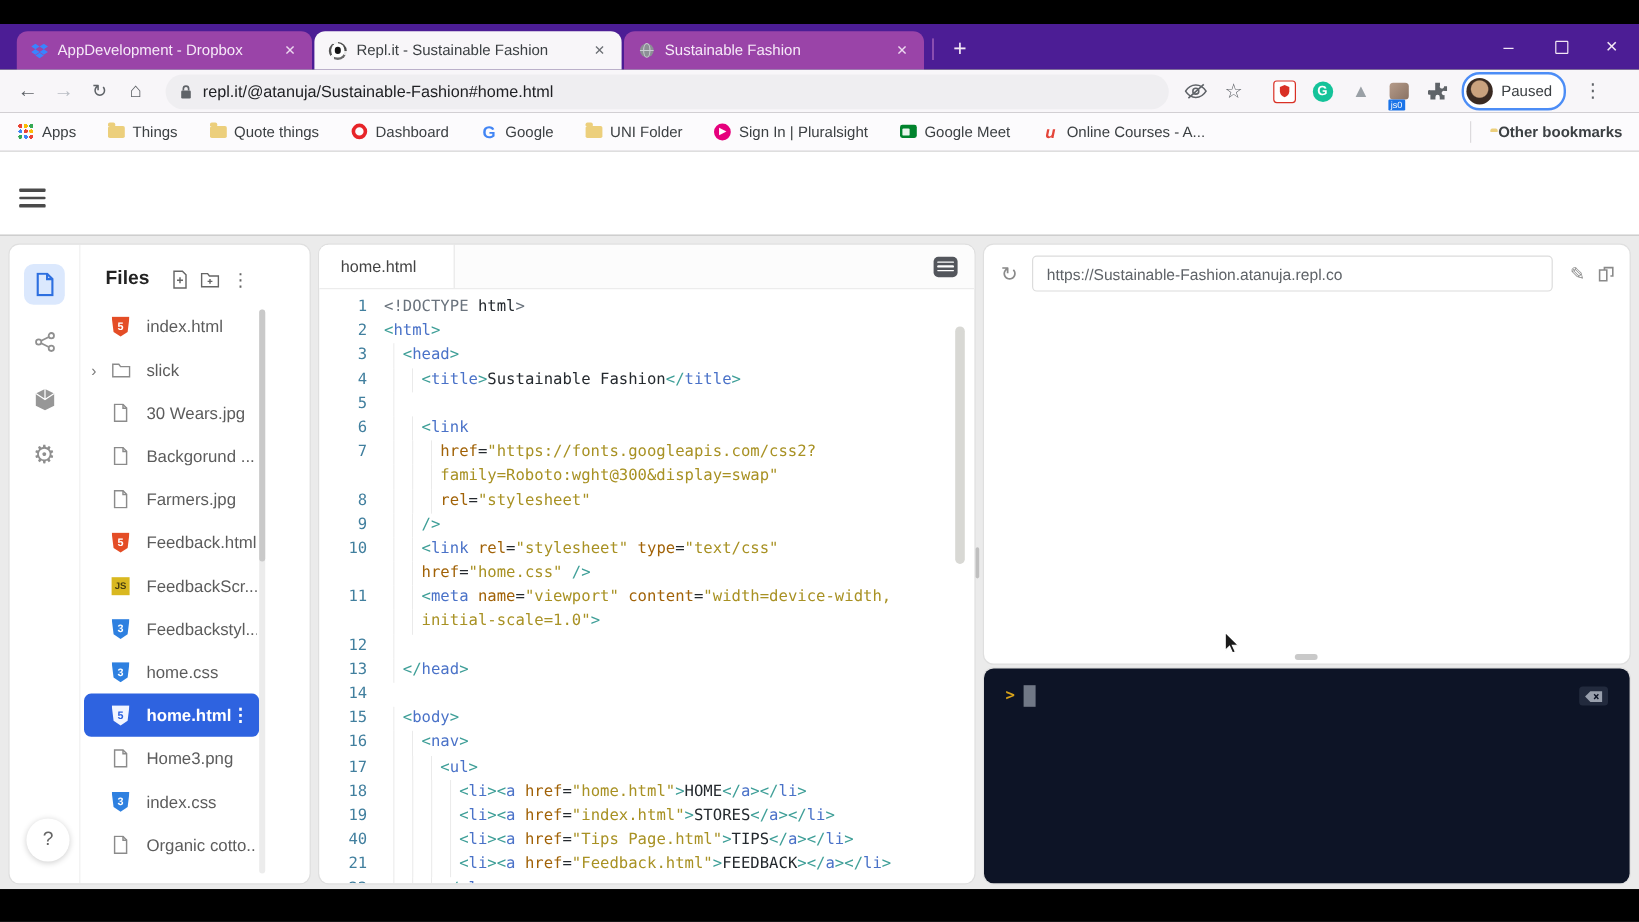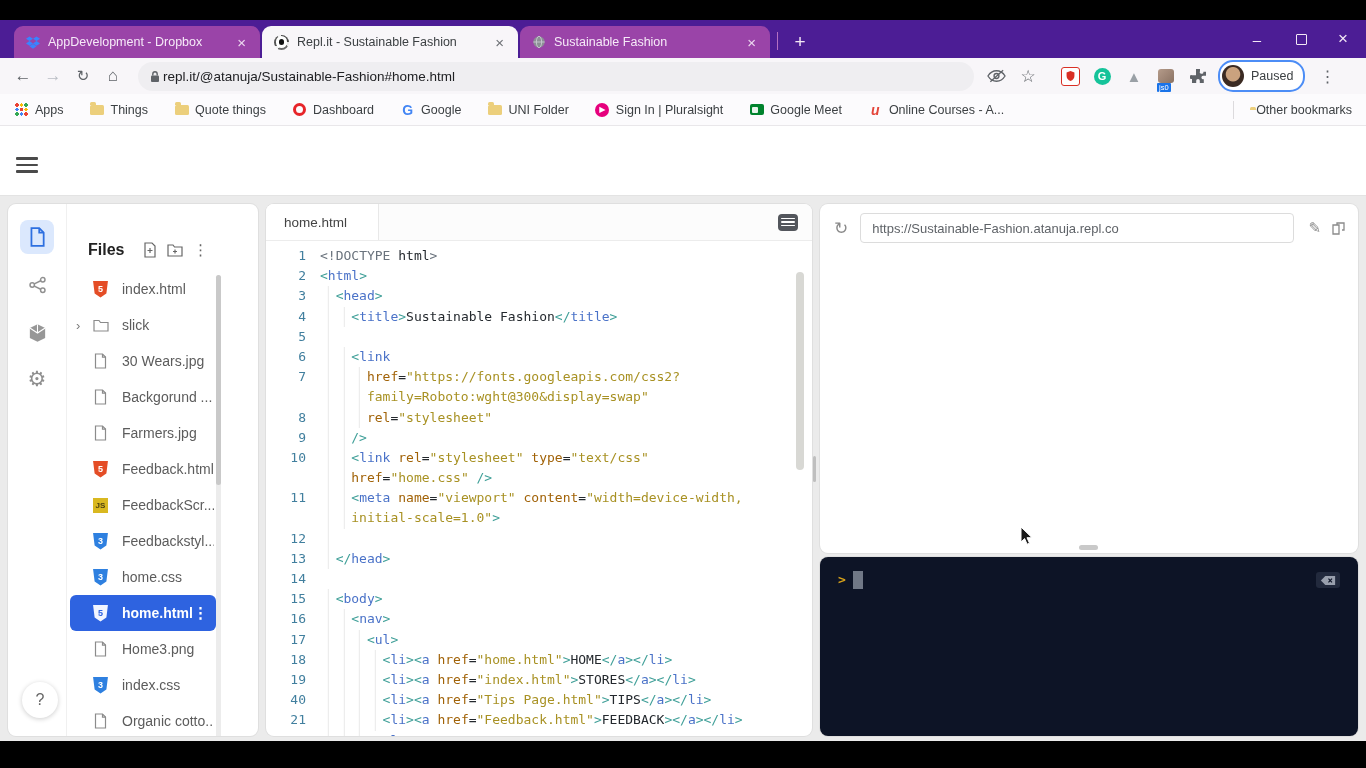--- a/index.html
+++ b/index.html
@@ -18,21 +18,21 @@
   .winctl{position:absolute;top:0;height:38px;width:42px;display:flex;align-items:center;justify-content:center;color:#f3e8f5;font-size:15px;}
   .winbox{width:9px;height:9px;border:1.5px solid #f3e8f5;border-radius:1px;}
   #newtab{position:absolute;top:8px;left:786px;width:28px;height:28px;color:#f3e8f5;font-size:19px;display:flex;align-items:center;justify-content:center;}
   .tabsep{position:absolute;top:12px;width:1px;height:18px;background:#b470c2;}
 
   #toolbar{top:58px;left:0;width:1366px;height:36px;background:#f8f6f9;display:flex;align-items:center;}
   .navbtn{width:30px;text-align:center;font-size:17px;color:#5f6368;}
   .navbtn.dis{color:#b9bdc4;}
   #omnibox{flex:0 0 auto;width:836px;height:29px;background:#efeef1;border-radius:15px;margin-left:10px;
            display:flex;align-items:center;padding:0 12px;box-sizing:border-box;}
-  #omni-url{font-size:13.5px;color:#202124;margin-left:3px;}
+  #omni-url{font-size:13.5px;color:#202124;margin-left:9px;}
   .tb-ic{margin-left:12px;display:flex;align-items:center;justify-content:center;width:20px;height:20px;position:relative;}
   #paused-pill{margin-left:10px;display:flex;align-items:center;border:2px solid #4c8df6;border-radius:15px;background:#fff;height:26px;padding:1px 10px 1px 2px;}
   #avatar-photo{width:22px;height:22px;border-radius:50%;background:radial-gradient(circle at 50% 42%,#caa27e 0 40%,#3a2a22 46% 100%);margin-right:7px;}
   #paused-label{font-size:12.5px;color:#3c4043;}
   .grammarly{width:17px;height:17px;border-radius:50%;background:#15c39a;color:#fff;font-size:11px;font-weight:bold;display:flex;align-items:center;justify-content:center;}
   .shield-ext{width:17px;height:17px;border:1.5px solid #d93025;border-radius:3px;background:#fff;display:flex;align-items:center;justify-content:center;}
   .dogext{width:16px;height:14px;border-radius:3px;background:linear-gradient(135deg,#b59b8a,#8a7263);}
   .jsbadge{position:absolute;bottom:-6px;left:1px;background:#1a73e8;color:#fff;font-size:7.5px;padding:0 2px;border-radius:1px;line-height:9px;}
 
   #bookmarksbar{top:94px;left:0;width:1366px;height:32px;background:#fcfbfd;border-bottom:1px solid #e9e7ea;
@@ -86,21 +86,21 @@
   .card{position:absolute;background:#fff;border-radius:8px;box-shadow:0 0 0 1px rgba(0,0,0,.05);}
 
   
   #leftcard{left:8px;top:8px;width:250px;height:532px;overflow:hidden;}
   #rail{position:absolute;left:0;top:0;width:58px;height:100%;border-right:1px solid #f0f0f0;}
   .rail-ic{position:absolute;left:12px;width:34px;height:34px;border-radius:8px;display:flex;align-items:center;justify-content:center;}
   .rail-ic.active{background:#dbe8fd;}
   #rail-gear{font-size:21px;color:#8f8f8f;}
   #help-btn{position:absolute;left:14px;top:478px;width:36px;height:36px;border-radius:50%;background:#fff;
             box-shadow:0 1px 5px rgba(0,0,0,.2);display:flex;align-items:center;justify-content:center;color:#666;font-size:16px;}
-  #filespanel{position:absolute;left:58px;top:0;width:156px;height:100%;margin-top:17px;}
+  #filespanel{position:absolute;left:58px;top:0;width:156px;height:100%;}
   #files-hdr{display:flex;align-items:center;padding:20px 14px 10px 22px;}
   #files-title{font-size:16px;font-weight:bold;color:#222;flex:1;}
   .fh-ic{margin-left:10px;display:flex;align-items:center;color:#666;}
   #files-list{padding:2px 0;}
   .frow{display:flex;align-items:center;height:36px;padding:0 8px 0 26px;font-size:14px;color:#5c5c5c;position:relative;}
   .frow .fic{width:17px;display:flex;justify-content:center;margin-right:13px;flex:0 0 auto;}
   .frow .fname{white-space:nowrap;overflow:hidden;flex:1;}
   .frow .fex{position:absolute;left:10px;color:#7a7a7a;font-size:13px;}
   .frow.sel{background:#2e63e0;border-radius:6px;margin:0 6px 0 4px;padding-left:22px;color:#fff;font-weight:bold;}
   .frow.sel .badge{background:#f2f5ff;color:#2e63e0;}
@@ -280,21 +280,21 @@
         <span class="bm-item">
           <span class="bmi">
             <span class="bmi-udemy">u</span>
           </span>
           <span>Online Courses - A...</span>
         </span>
       </span>
     <span id="other-bm">
       <span id="bm-sep"></span>
       <span class="bmi"><span class="bm-folder"></span></span>
-      <span style="margin-left:6px;">Other bookmarks</span>
+      <span style="margin-left:6px;font-weight:bold;">Other bookmarks</span>
     </span>
   </div>
 
   <div class="abs" id="replheader">
     <div class="abs" id="hamburger">
         <div></div>
         <div></div>
         <div></div>
       </div>
     <div class="abs swirl" id="repl-logo"></div>

